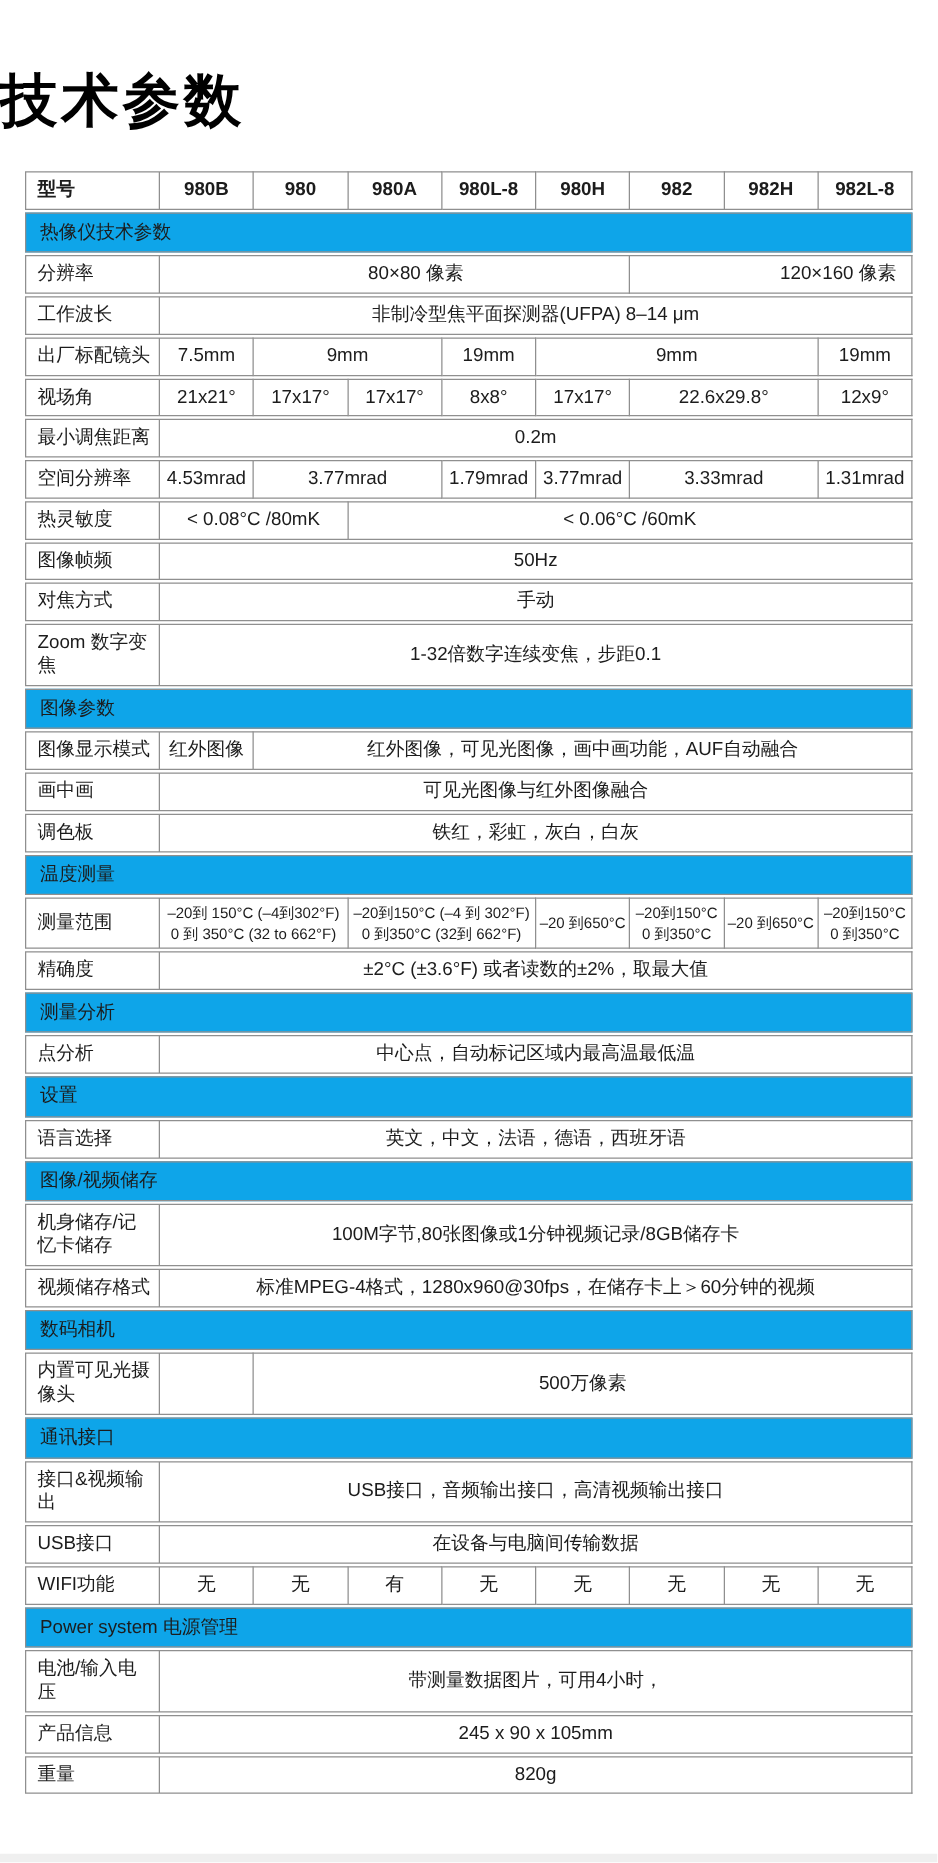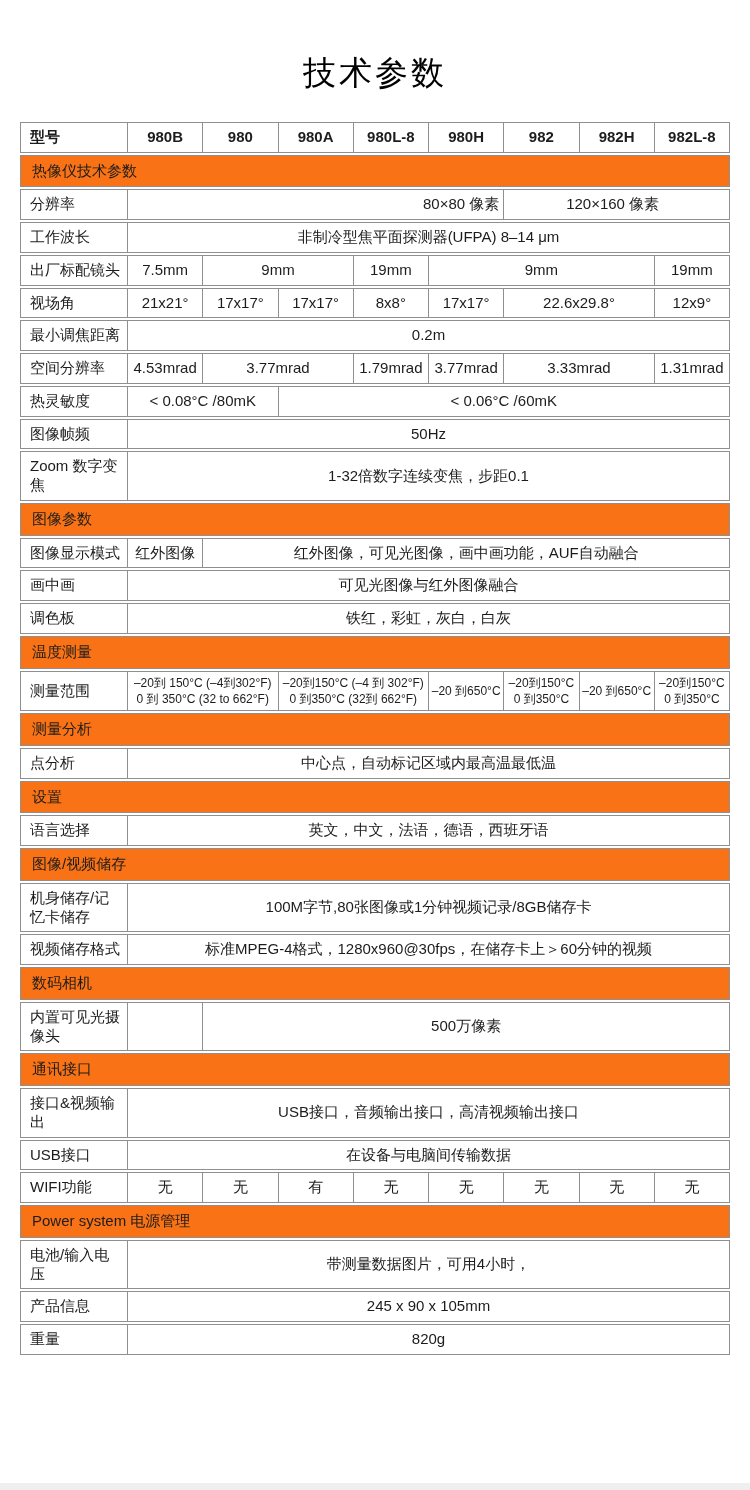--- a/index.html
+++ b/index.html
@@ -8,25 +8,24 @@
     height: 1490px;
     background: #ffffff;
     position: relative;
     overflow: hidden;
     font-family: "Liberation Sans", "DejaVu Sans", sans-serif;
     color: #1c1c1c;
   }
   .page-title {
     margin: 0;
     padding: 54px 0 28px 0;
-    font-size: 33px;
+    font-size: 46px;
     line-height: 1.15;
-    font-weight: normal;
+    font-weight: bold;
     letter-spacing: 3px;
-    text-align: center;
     color: #000000;
   }
   table.spec {
     width: 710px;
     margin: 0 auto;
     border-collapse: separate;
     border-spacing: 0 2px;
     table-layout: fixed;
     font-size: 15px;
   }
@@ -41,27 +40,27 @@
     line-height: 1.25;
     overflow: hidden;
   }
   td:first-child { border-left: 1px solid #8f8f8f; }
   tr.head td { font-weight: bold; }
   td.lbl {
     text-align: left;
     padding: 5px 5px 5px 9px;
   }
   td.section {
-    background: #f97316;
+    background: #0ea5e9;
     text-align: left;
     padding: 6px 5px 6px 11px;
   }
   td.small { font-size: 12px; padding: 3px 2px; line-height: 1.35; }
-  td.left  { text-align: right;  padding-left: 38px; }
-  td.right { text-align: center; padding-right: 12px; }
+  td.left  { text-align: center;  padding-left: 38px; }
+  td.right { text-align: right; padding-right: 12px; }
   .bottom-strip {
     position: absolute;
     left: 0; right: 0; bottom: 0;
     height: 7px;
     background: #efefef;
   }
 </style>
 </head>
 <body>
 
@@ -137,20 +136,24 @@
       <tr>
         <td class="lbl">热灵敏度</td>
         <td colspan="2">&lt; 0.08°C /80mK</td>
         <td colspan="6">&lt; 0.06°C /60mK</td>
       </tr>
       <tr>
         <td class="lbl">图像帧频</td>
         <td colspan="8">50Hz</td>
       </tr>
       <tr>
+        <td class="lbl">对焦方式</td>
+        <td colspan="8">手动</td>
+      </tr>
+      <tr>
         <td class="lbl">Zoom 数字变焦</td>
         <td colspan="8">1-32倍数字连续变焦，步距0.1</td>
       </tr>
       <tr>
         <td colspan="9" class="section">图像参数</td>
       </tr>
       <tr>
         <td class="lbl">图像显示模式</td>
         <td colspan="1">红外图像</td>
         <td colspan="7">红外图像，可见光图像，画中画功能，AUF自动融合</td>
@@ -173,20 +176,24 @@
         <td colspan="2" class="small">–20到150°C (–4 到 302°F)
 0 到350°C (32到 662°F)</td>
         <td colspan="1" class="small">–20 到650°C</td>
         <td colspan="1" class="small">–20到150°C
 0 到350°C</td>
         <td colspan="1" class="small">–20 到650°C</td>
         <td colspan="1" class="small">–20到150°C
 0 到350°C</td>
       </tr>
       <tr>
+        <td class="lbl">精确度</td>
+        <td colspan="8">±2°C (±3.6°F) 或者读数的±2%，取最大值</td>
+      </tr>
+      <tr>
         <td colspan="9" class="section">测量分析</td>
       </tr>
       <tr>
         <td class="lbl">点分析</td>
         <td colspan="8">中心点，自动标记区域内最高温最低温</td>
       </tr>
       <tr>
         <td colspan="9" class="section">设置</td>
       </tr>
       <tr>

